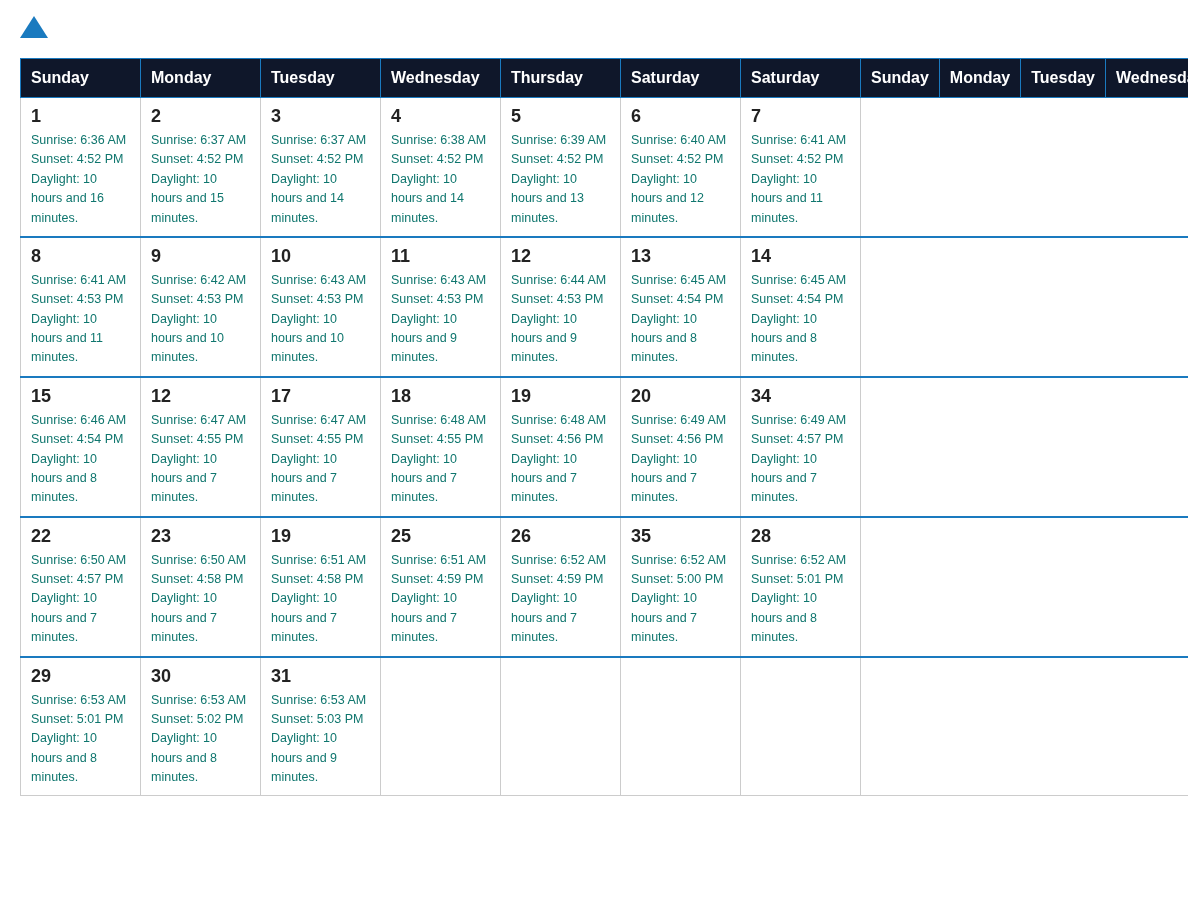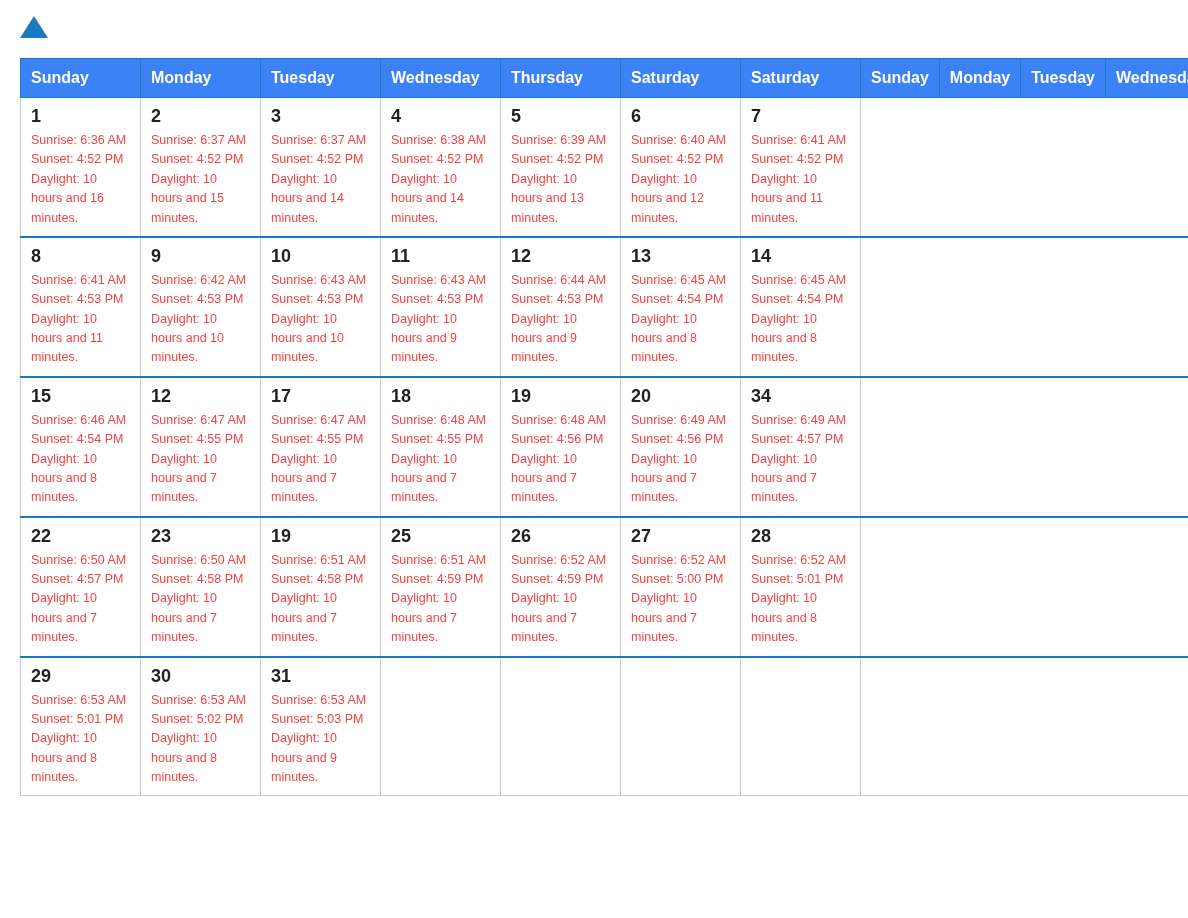--- a/index.html
+++ b/index.html
@@ -60,21 +60,21 @@
     .location {
       font-size: 22px;
       color: #444;
       margin-top: 4px;
     }
     table {
       width: 100%;
       border-collapse: collapse;
     }
     thead th {
-      background-color: #3b82f6;
+      background-color: #0f172a;
       color: #fff;
       font-size: 16px;
       font-weight: bold;
       padding: 10px 10px;
       text-align: left;
       border: 1px solid #1a7abf;
     }
     tbody td {
       vertical-align: top;
       padding: 8px 10px;
@@ -86,21 +86,21 @@
     }
     .day-number {
       font-size: 18px;
       font-weight: bold;
       color: #222;
       margin-bottom: 4px;
     }
     .day-info {
       font-size: 12.5px;
       line-height: 1.55;
-      color: #ef4444;
+      color: #0f766e;
     }
     tbody tr {
       border-bottom: 2px solid #1a7abf;
     }
     tbody tr:last-child {
       border-bottom: 1px solid #ccc;
     }
     td.empty {
       background: #fff;
     }
@@ -248,21 +248,21 @@
         </td>
         <td>
           <div class="day-number">25</div>
           <div class="day-info">Sunrise: 6:51 AM<br>Sunset: 4:59 PM<br>Daylight: 10 hours and 7 minutes.</div>
         </td>
         <td>
           <div class="day-number">26</div>
           <div class="day-info">Sunrise: 6:52 AM<br>Sunset: 4:59 PM<br>Daylight: 10 hours and 7 minutes.</div>
         </td>
         <td>
-          <div class="day-number">27</div>
+          <div class="day-number">35</div>
           <div class="day-info">Sunrise: 6:52 AM<br>Sunset: 5:00 PM<br>Daylight: 10 hours and 7 minutes.</div>
         </td>
         <td>
           <div class="day-number">28</div>
           <div class="day-info">Sunrise: 6:52 AM<br>Sunset: 5:01 PM<br>Daylight: 10 hours and 8 minutes.</div>
         </td>
       </tr>
       <tr>
         <td>
           <div class="day-number">29</div>

